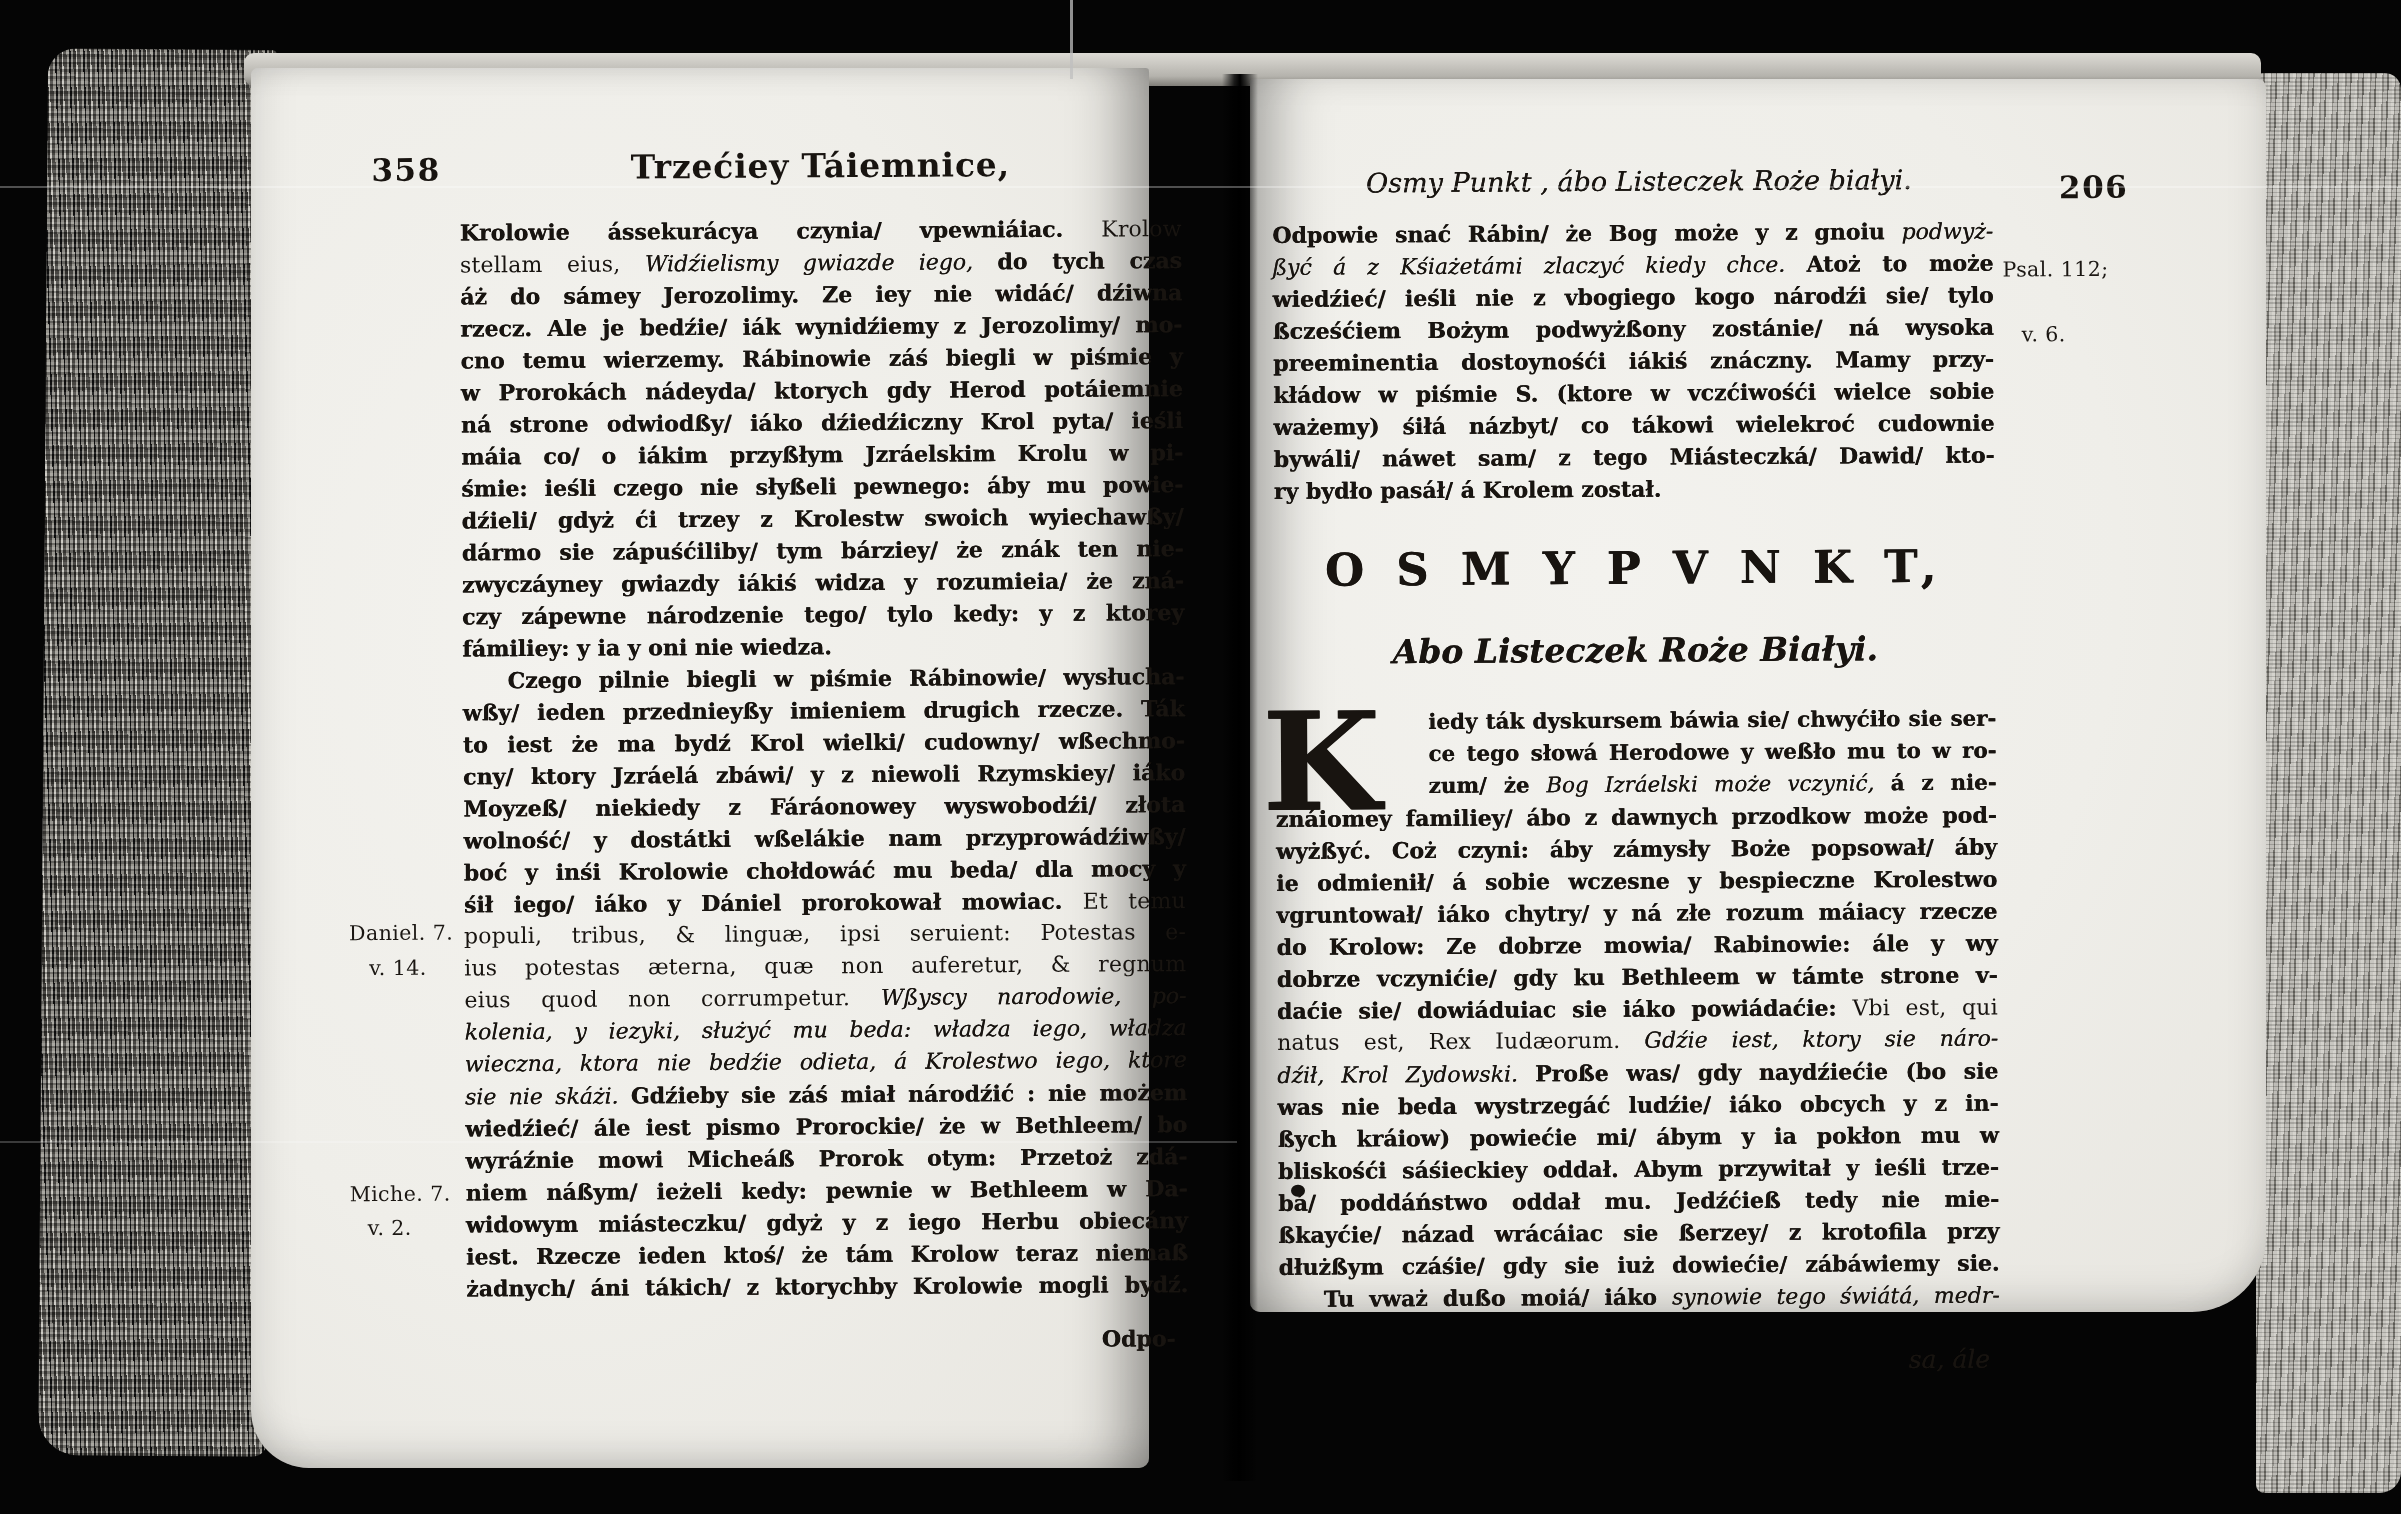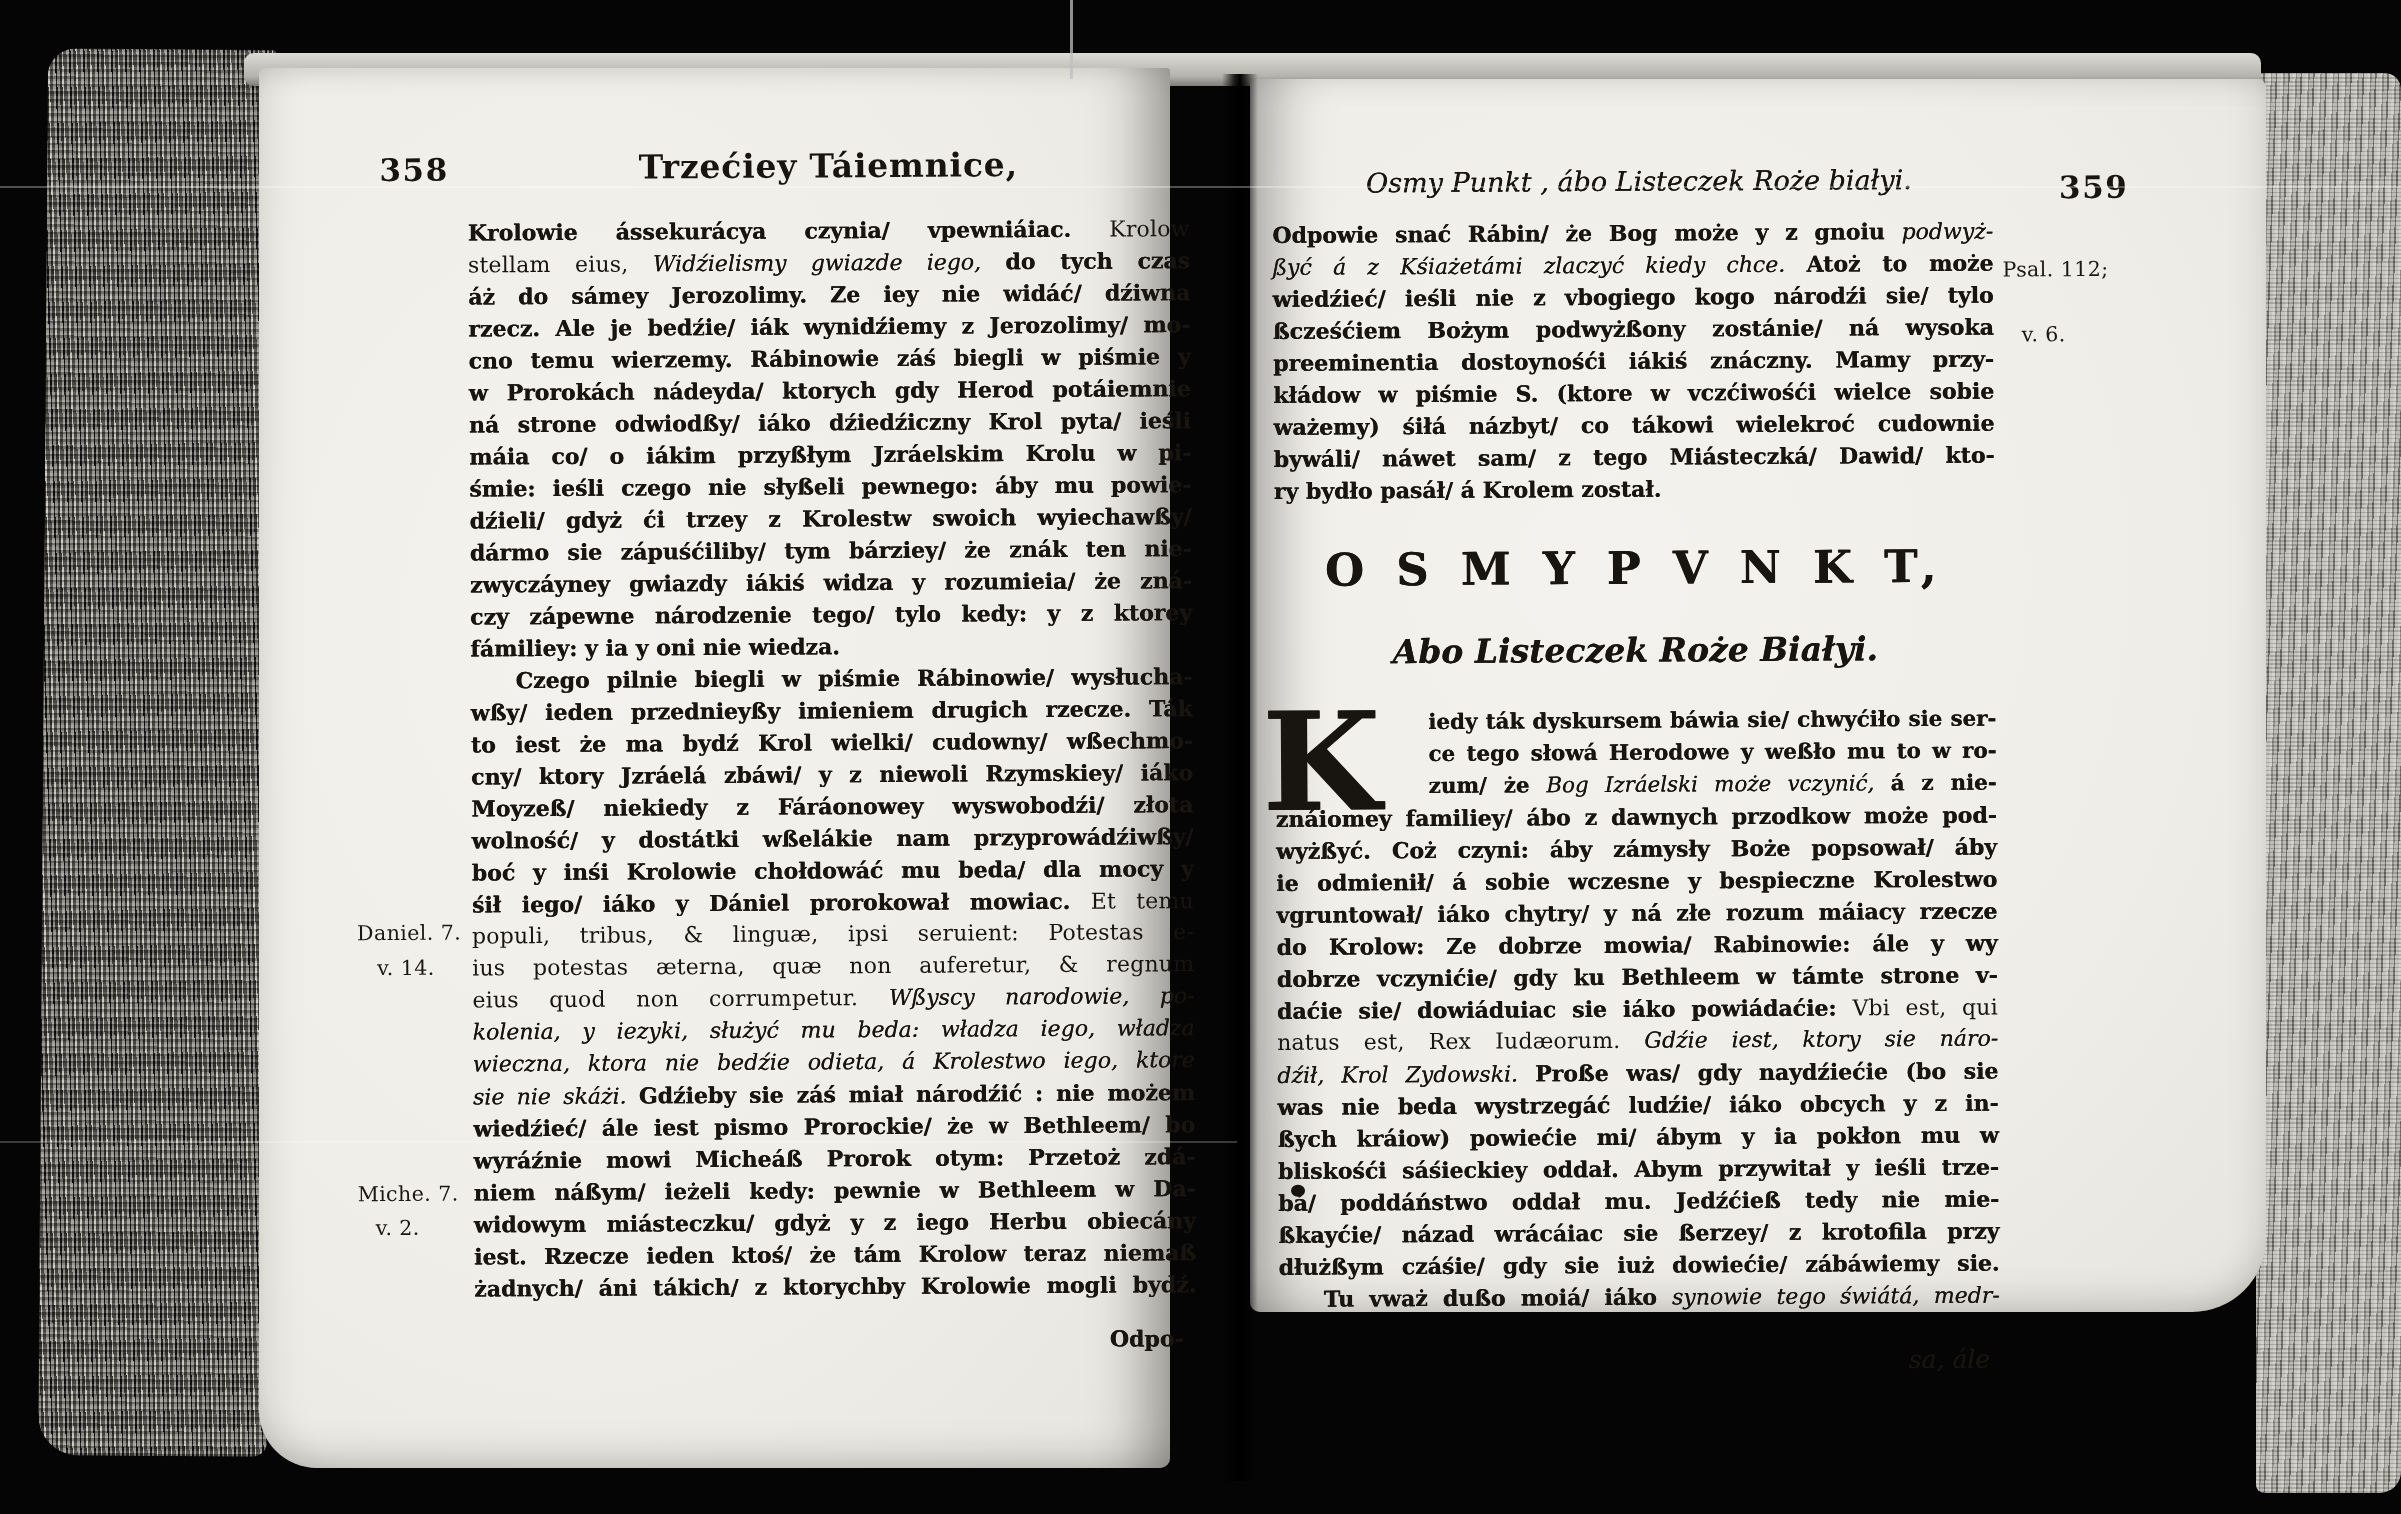--- a/index.html
+++ b/index.html
@@ -17,24 +17,24 @@
     background:
       repeating-linear-gradient(0deg, rgba(0,0,0,.16) 0 1.6px, rgba(255,255,255,.06) 1.6px 4.1px),
       repeating-linear-gradient(92deg, #d2d0ca 0 2.5px, #8f8d87 2.5px 4.1px, #bab8b2 4.1px 7.4px, #6f6d67 7.4px 9px, #c5c3bd 9px 12.4px);
   }
   .top-paper-edge{left:244px;top:53px;width:2017px;height:33px;border-radius:10px;
     background:linear-gradient(180deg,#dddbd5 0%,#b5b3ad 70%,#807e78 100%);}
   
   .page{position:absolute;background:
       radial-gradient(ellipse at 35% 40%, #f3f2ee 0%, #efeee9 55%, #e7e5df 100%);
     color:#181410;}
-  .page-left{left:259px;top:68px;width:898px;height:1400px;
+  .page-left{left:251px;top:68px;width:898px;height:1400px;
     border-radius:6.6px 3.3px 10px 58px;
     box-shadow:inset -58px 0 58px -37px rgba(0,0,0,.38), inset 37px 0 49px -37px rgba(0,0,0,.14),
-               inset 0 -37px 45px -33px rgba(0,0,0,.20), inset 0 25px 33px -25px rgba(0,0,0,.10);padding-left:13px;}
+               inset 0 -37px 45px -33px rgba(0,0,0,.20), inset 0 25px 33px -25px rgba(0,0,0,.10);}
   .page-right{left:1250px;top:79px;width:1016px;height:1233px;
     border-radius:3.3px 8.2px 74px 10px;
     box-shadow:inset 58px 0 58px -37px rgba(0,0,0,.34), inset -33px 0 45px -37px rgba(0,0,0,.16),
                inset 0 -37px 45px -33px rgba(0,0,0,.18), inset 0 25px 33px -25px rgba(0,0,0,.08);}
   .gutter{position:absolute;left:1222px;top:74px;width:36px;height:1407px;
     background:linear-gradient(90deg, rgba(0,0,0,0) 0%, rgba(0,0,0,.82) 34%, #000 50%, rgba(0,0,0,.72) 66%, rgba(0,0,0,0) 100%);}
   
   .vline-artifact{position:absolute;left:1070px;top:0;width:2.5px;height:79px;background:#bfbfbf;opacity:.75;}
   .hairline1{position:absolute;left:0;top:186px;width:2401px;height:1.6px;background:rgba(255,255,255,.30);}
   .hairline2{position:absolute;left:0;top:1141px;width:1237px;height:1.6px;background:rgba(255,255,255,.22);}
@@ -113,21 +113,21 @@
       <div class="margin-note" style="left:96px;top:1112px;">Miche. 7.</div>
       <div class="margin-note" style="left:114px;top:1146px;">v. 2.</div>
 
       <div class="catchword bl" style="left:212px;top:1260px;width:709px;">Odpo-</div>
     </div>
   </div>
 
   <div class="page page-right">
     <div class="content">
       <div class="runhead it" style="left:25px;top:86px;width:734px;font-size:27px;">Osmy Punkt , ábo Listeczek Roże białyi.</div>
-      <div class="pagenum" style="left:812px;top:92px;">359</div>
+      <div class="pagenum" style="left:812px;top:92px;">206</div>
 
       <div class="body-col" style="left:25px;top:137px;width:721px;">
           <div class="ln"><span class="bl">Odpowie snać Rábin/ że Bog może y z gnoiu </span><span class="it">podwyż-</span></div>
           <div class="ln"><span class="it">ßyć á z Kśiażetámi zlaczyć kiedy chce. </span><span class="bl">Atoż to może</span></div>
           <div class="ln"><span class="bl">wiedźieć/ ieśli nie z vbogiego kogo národźi sie/ tylo</span></div>
           <div class="ln"><span class="bl">ßcześćiem Bożym podwyżßony zostánie/ ná wysoka</span></div>
           <div class="ln"><span class="bl">preeminentia dostoynośći iákiś znáczny. Mamy przy-</span></div>
           <div class="ln"><span class="bl">kłádow w piśmie S. (ktore w vczćiwośći wielce sobie</span></div>
           <div class="ln"><span class="bl">ważemy) śiłá názbyt/ co tákowi wielekroć cudownie</span></div>
           <div class="ln"><span class="bl">bywáli/ náwet sam/ z tego Miásteczká/ Dawid/ kto-</span></div>

